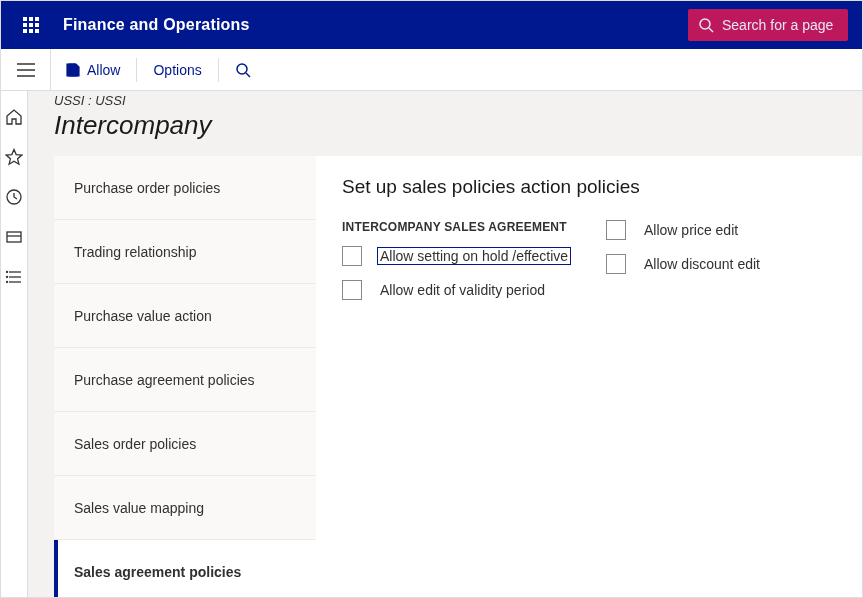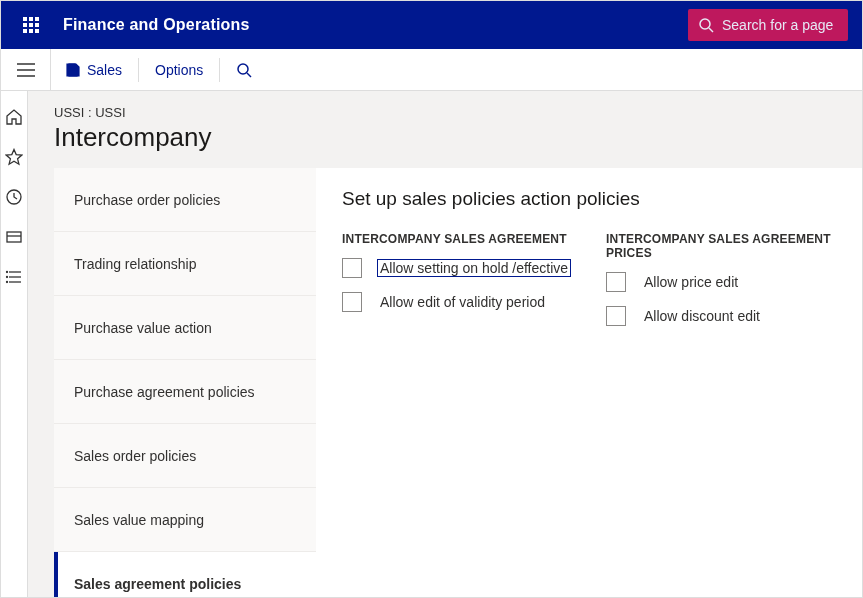--- a/index.html
+++ b/index.html
@@ -114,22 +114,23 @@
   }
   .leftrail svg { stroke: #333; fill: none; }
 
   .workspace {
     flex: 1;
     background: #f3f2f1;
     display: flex;
     flex-direction: column;
   }
   .page-head {
-    padding: 14px 0 14px 26px;
+    padding: 2px 0 14px 26px;
     border-bottom: 1px solid transparent;
+    font-style: italic;
   }
   .breadcrumb {
     font-size: 13px;
     color: #323130;
     margin-bottom: 2px;
   }
   .page-title {
     font-size: 26px;
     font-weight: 400;
     color: #1b1a19;
@@ -251,21 +252,21 @@
       <line x1="0" y1="13" x2="18" y2="13"></line>
     </svg>
   </div>
   <div class="toolbar">
     <div class="btn">
       <svg width="16" height="16" viewBox="0 0 16 16" fill="none" stroke="#00188f" stroke-width="1.2">
         <path d="M2 2 h9 l3 3 v9 h-12 z"></path>
         <rect x="4" y="2" width="6" height="4"></rect>
         <rect x="4" y="9" width="8" height="5"></rect>
       </svg>
-      <span>Sales</span>
+      <span>Allow</span>
     </div>
     <div class="sep"></div>
     <div class="btn">
       <span>Options</span>
     </div>
     <div class="sep"></div>
     <div class="btn">
       <svg width="16" height="16" viewBox="0 0 16 16">
         <circle cx="7" cy="7" r="5" fill="none" stroke="#00188f" stroke-width="1.5"></circle>
         <line x1="11" y1="11" x2="15" y2="15" stroke="#00188f" stroke-width="1.5"></line>
@@ -349,21 +350,20 @@
             <div class="check-row">
               <div class="chk"></div>
               <span class="label-focus">Allow setting on hold /effective</span>
             </div>
             <div class="check-row">
               <div class="chk"></div>
               <span>Allow edit of validity period</span>
             </div>
           </div>
           <div class="group">
-            <h3>INTERCOMPANY SALES AGREEMENT PRICES</h3>
             <div class="check-row">
               <div class="chk"></div>
               <span>Allow price edit</span>
             </div>
             <div class="check-row">
               <div class="chk"></div>
               <span>Allow discount edit</span>
             </div>
           </div>
         </div>

